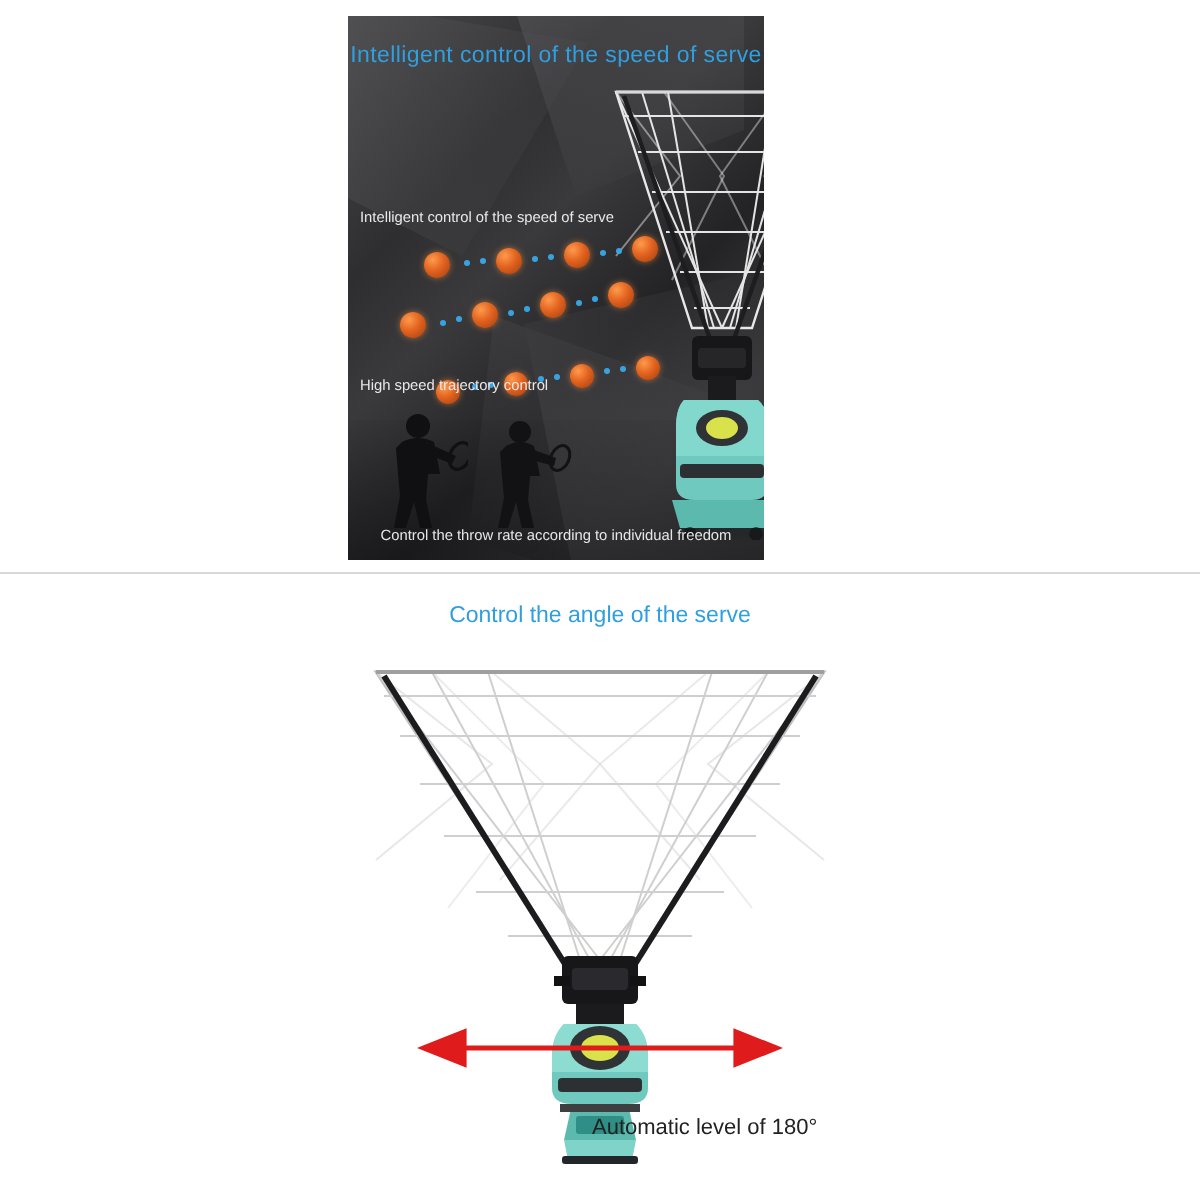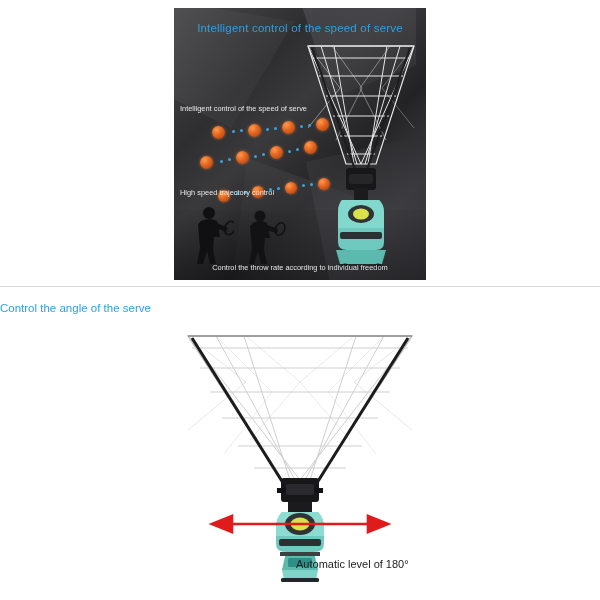--- a/index.html
+++ b/index.html
@@ -13,21 +13,21 @@
     font-family: "Liberation Sans", sans-serif;
     overflow: hidden;
     position: relative;
   }
 
   
   .top-panel {
     position: absolute;
     left: 174px;
     top: 8px;
-    width: 252px;
+    width: 208px;
     height: 272px;
     background:
       linear-gradient(135deg, #4a4a4c 0%, #2e2e30 28%, #3a3a3c 42%, #232325 62%, #3d3d40 80%, #262628 100%);
     overflow: hidden;
   }
   
   .facet {
     position: absolute;
     opacity: .55;
   }
@@ -104,21 +104,21 @@
     position: absolute;
     left: 0; right: 0; top: 286px;
     height: 1px;
     background: #d8d8d8;
   }
 
   
   .bottom-title {
     position: absolute;
     left: 0; right: 0; top: 302px;
-    text-align: left;
+    text-align: center;
     color: #2f9fe0;
     font-size: 11.5px;
   }
   .machine-bottom {
     position: absolute;
     left: 150px; top: 322px;
     width: 300px; height: 260px;
   }
   .auto-level {
     position: absolute;

